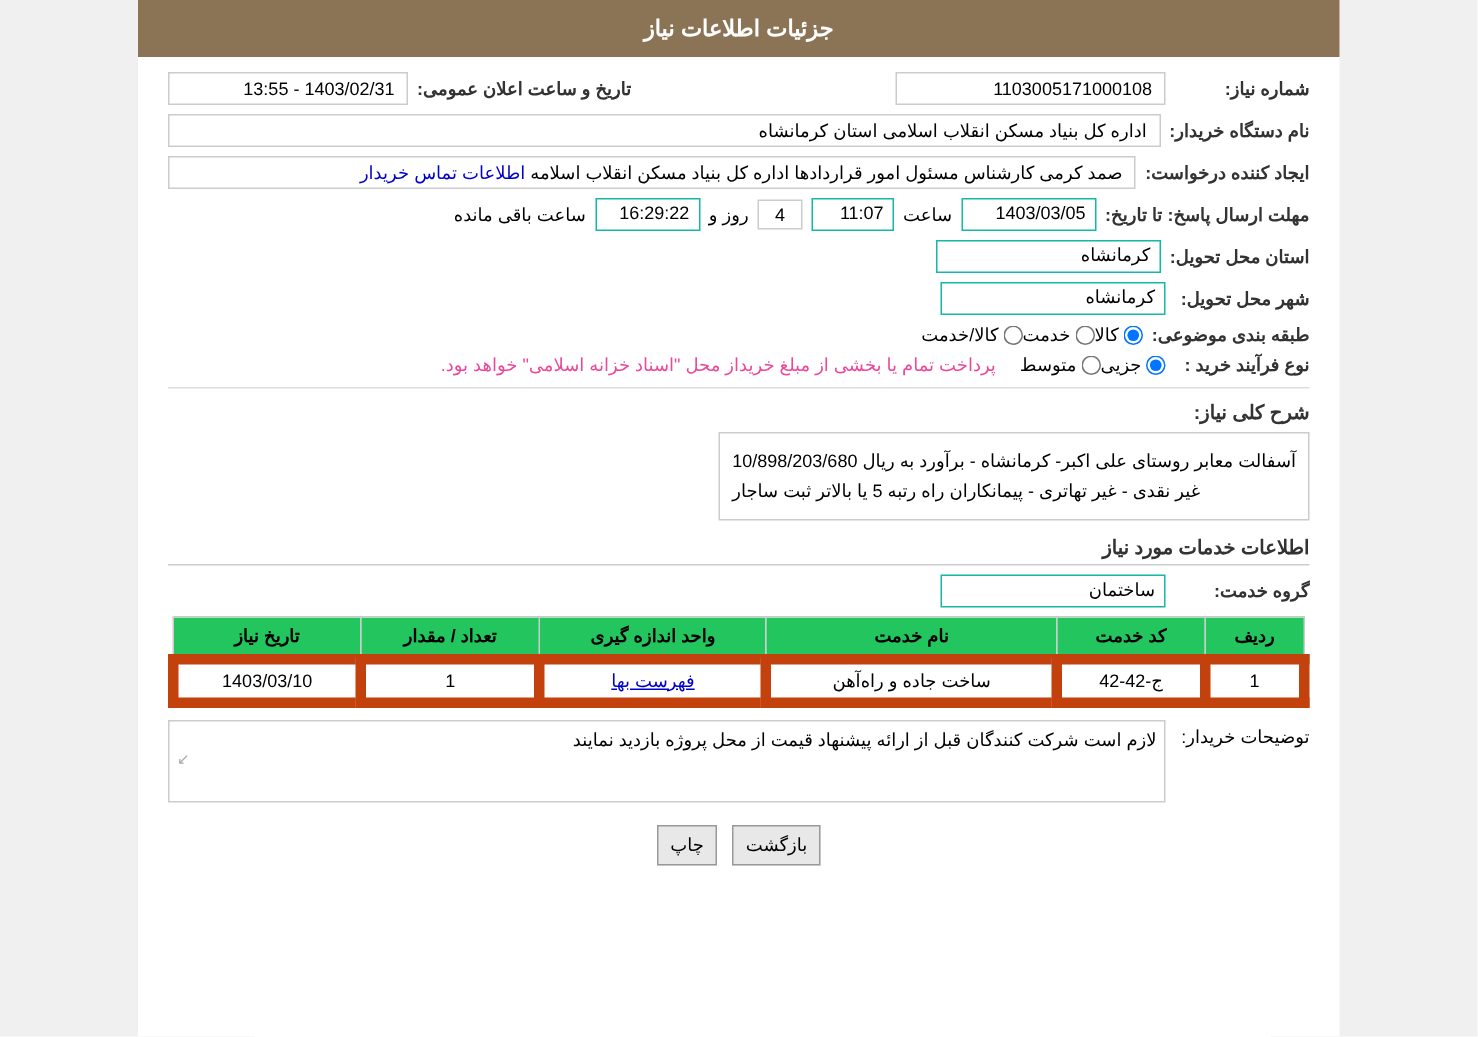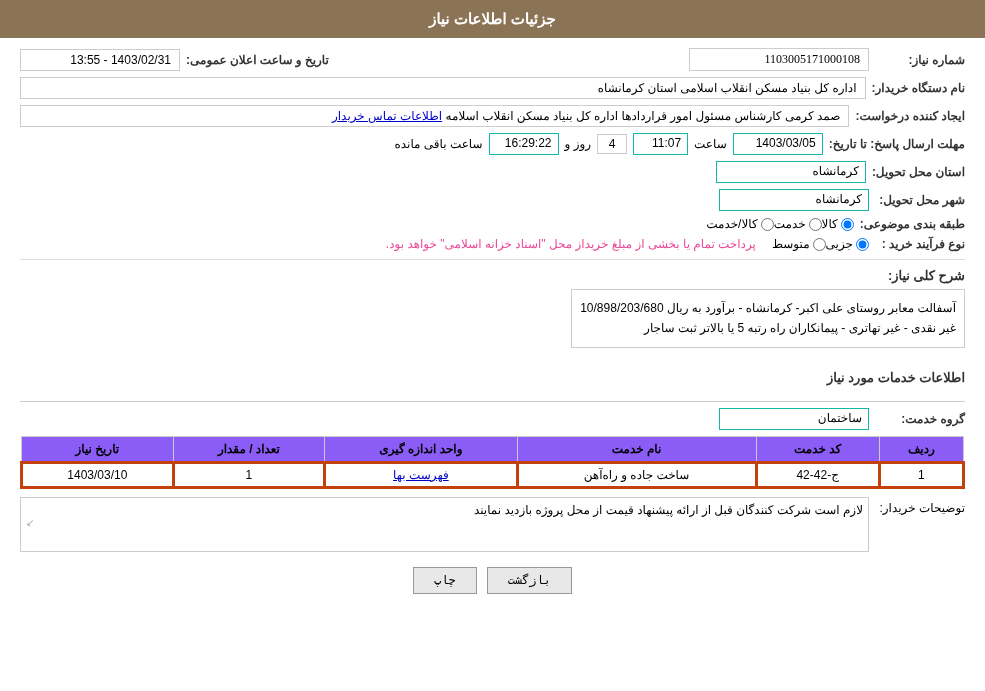--- a/index.html
+++ b/index.html
@@ -3,21 +3,21 @@
   <meta charset="utf-8">
   <style>
     * { box-sizing: border-box; margin: 0; padding: 0; }
     body {
       font-family: Tahoma, Arial, sans-serif;
       font-size: 12px;
       background: #f0f0f0;
       direction: rtl;
     }
     .page-wrapper {
-      width: 985px;
+      width: 801px;
       min-height: 691px;
       background: #fff;
       margin: 0 auto;
     }
     .header-bar {
       background: #8B7355;
       color: #fff;
       text-align: center;
       padding: 10px 15px;
       font-size: 15px;
@@ -46,27 +46,26 @@
       min-height: 22px;
       min-width: 80px;
     }
     .value-box-wide {
       flex: 1;
     }
     .section-title {
       font-size: 13px;
       font-weight: bold;
       color: #333;
-      margin: 22px 0 6px 0;
+      margin: 10px 0 6px 0;
       border-bottom: 1px solid #ccc;
-      padding-bottom: 16px;
+      padding-bottom: 4px;
     }
     .blue-link {
       color: #0000cc;
-      text-decoration: underline;
       cursor: pointer;
     }
     .small-box {
       border: 1px solid #14b8a6;
       padding: 2px 6px;
       background: #fff;
       min-height: 22px;
     }
     
     .radio-group {
@@ -79,45 +78,45 @@
       align-items: center;
       gap: 3px;
     }
     
     table {
       width: 100%;
       border-collapse: collapse;
       margin-bottom: 8px;
     }
     th {
-      background: #8b5cf6;
+      background: #22c55e;
       border: 1px solid #ccc;
       padding: 5px 8px;
       text-align: center;
       font-weight: bold;
       margin-left: 22px;
     }
     td {
-      border: 3px solid #c2410c;
+      border: 7px solid #c2410c;
       padding: 4px 8px;
       text-align: center;
     }
     .buttons-row {
       display: flex;
       justify-content: center;
       gap: 10px;
       margin: 15px 0;
     }
     .btn {
-      padding: 5px 20px;
+      padding: 5px 8px;
       border: 1px solid #999;
       background: #e0e0e0;
       cursor: pointer;
       font-size: 12px;
-      font-family: Liberation Mono, monospace;
+      font-family: Liberation Serif, serif;
     }
     .btn-back {
       background: #e8e8e8;
     }
     .btn-print {
       background: #e8e8e8;
     }
     .description-section {
       display: flex;
       align-items: flex-start;
@@ -139,37 +138,37 @@
       font-size: 12px;
     }
     .narration-box {
       flex: 1;
       border: 1px solid #ccc;
       padding: 8px;
       background: #fff;
       font-size: 12px;
       min-height: 45px;
       line-height: 1.7;
-      text-align: right;
+      text-align: left;
     }
   </style>
 </head>
 <body>
 
 <div class="page-wrapper">
 
   <div class="header-bar">
     <span>جزئیات اطلاعات نیاز</span>
   </div>
 
   <div class="content">
 
     <div class="info-row">
       <span class="label">شماره نیاز:</span>
-      <div class="value-box" style="min-width:180px;font-family:Liberation Serif, serif;">1103005171000108</div>
+      <div class="value-box" style="min-width:180px;">1103005171000108</div>
       <span style="flex:1"></span>
       <span class="label" style="min-width:auto;">تاریخ و ساعت اعلان عمومی:</span>
       <div class="value-box" style="min-width:160px;">1403/02/31 - 13:55</div>
     </div>
 
     <div class="info-row">
       <span class="label">نام دستگاه خریدار:</span>
       <div class="value-box value-box-wide">اداره کل بنیاد مسکن انقلاب اسلامی استان کرمانشاه</div>
     </div>
 

